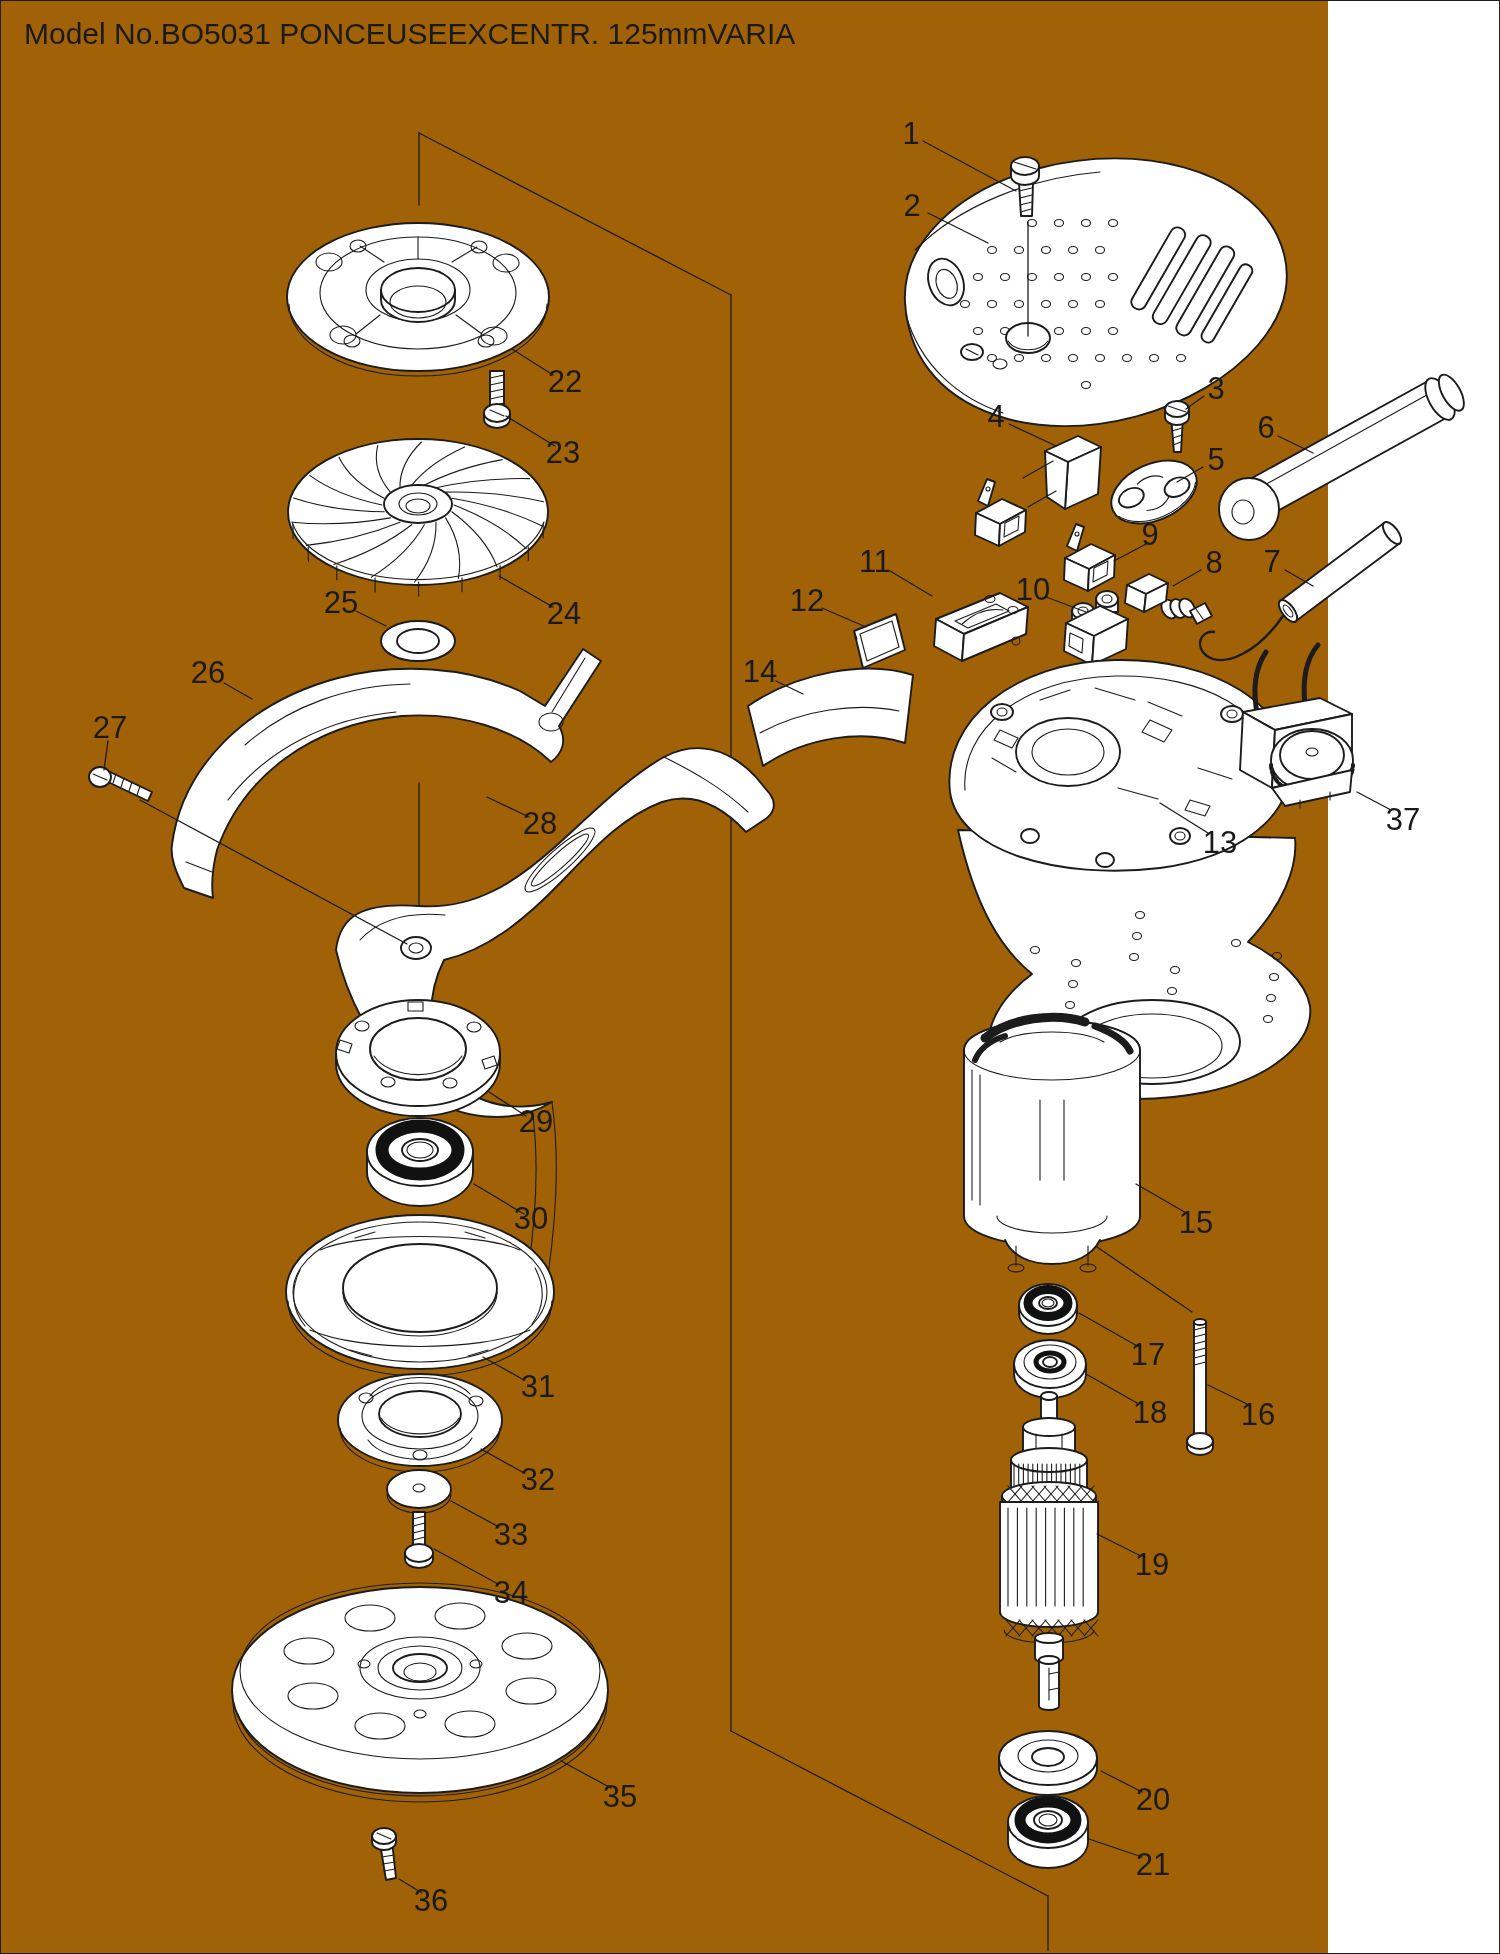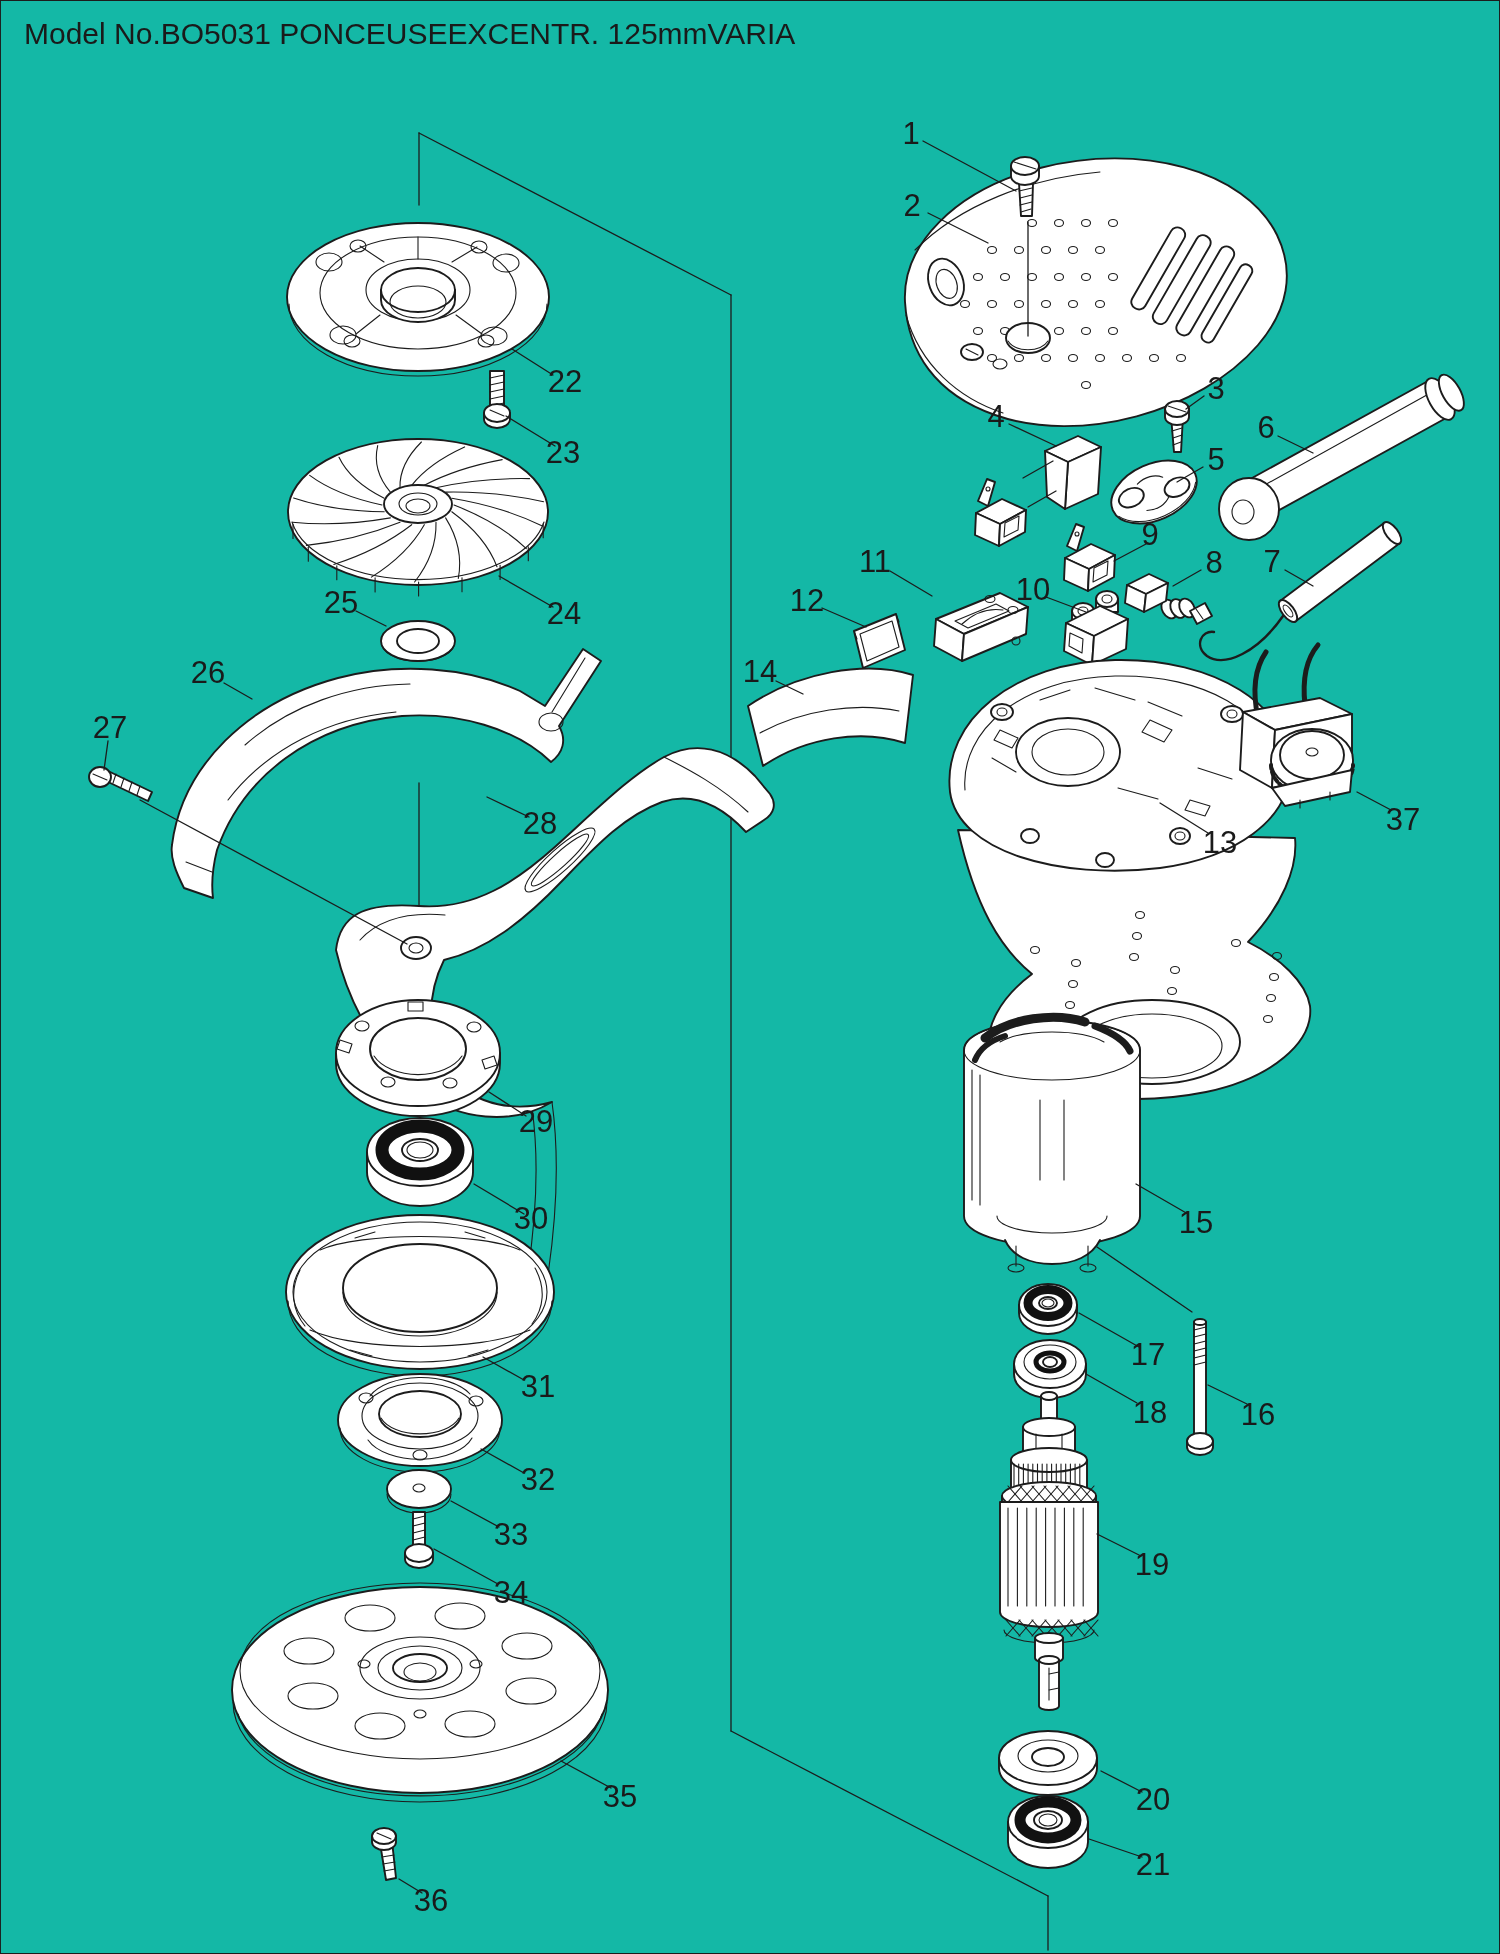--- a/index.html
+++ b/index.html
@@ -1,16 +1,16 @@
 <!DOCTYPE html>
 <html><head>
 <meta charset="utf-8">
 <style>
   html,body{margin:0;padding:0;background:#fff;}
-  #stage{width:1500px;height:1954px;position:relative;background:#14b8a6;font-family:"Liberation Sans",sans-serif;}
+  #stage{width:1328px;height:1954px;position:relative;background:#a16207;font-family:"Liberation Sans",sans-serif;}
   svg{display:block;}
   svg *{vector-effect:none;}
   .ln, path, ellipse, line, polyline, polygon, rect, circle{fill:none;stroke:#1c1c1c;stroke-width:1.9;stroke-linecap:round;stroke-linejoin:round;}
   .s{fill:#ffffff;}
   .thin{stroke-width:1.1;}
   .frame{stroke-width:1.3;}
   .callout-line{stroke-width:1.3;}
   .blk{stroke:#111;}
   text{fill:#1a1a1a;stroke:none;font-family:"Liberation Sans",sans-serif;}
   .callout-label{font-size:31px;}

